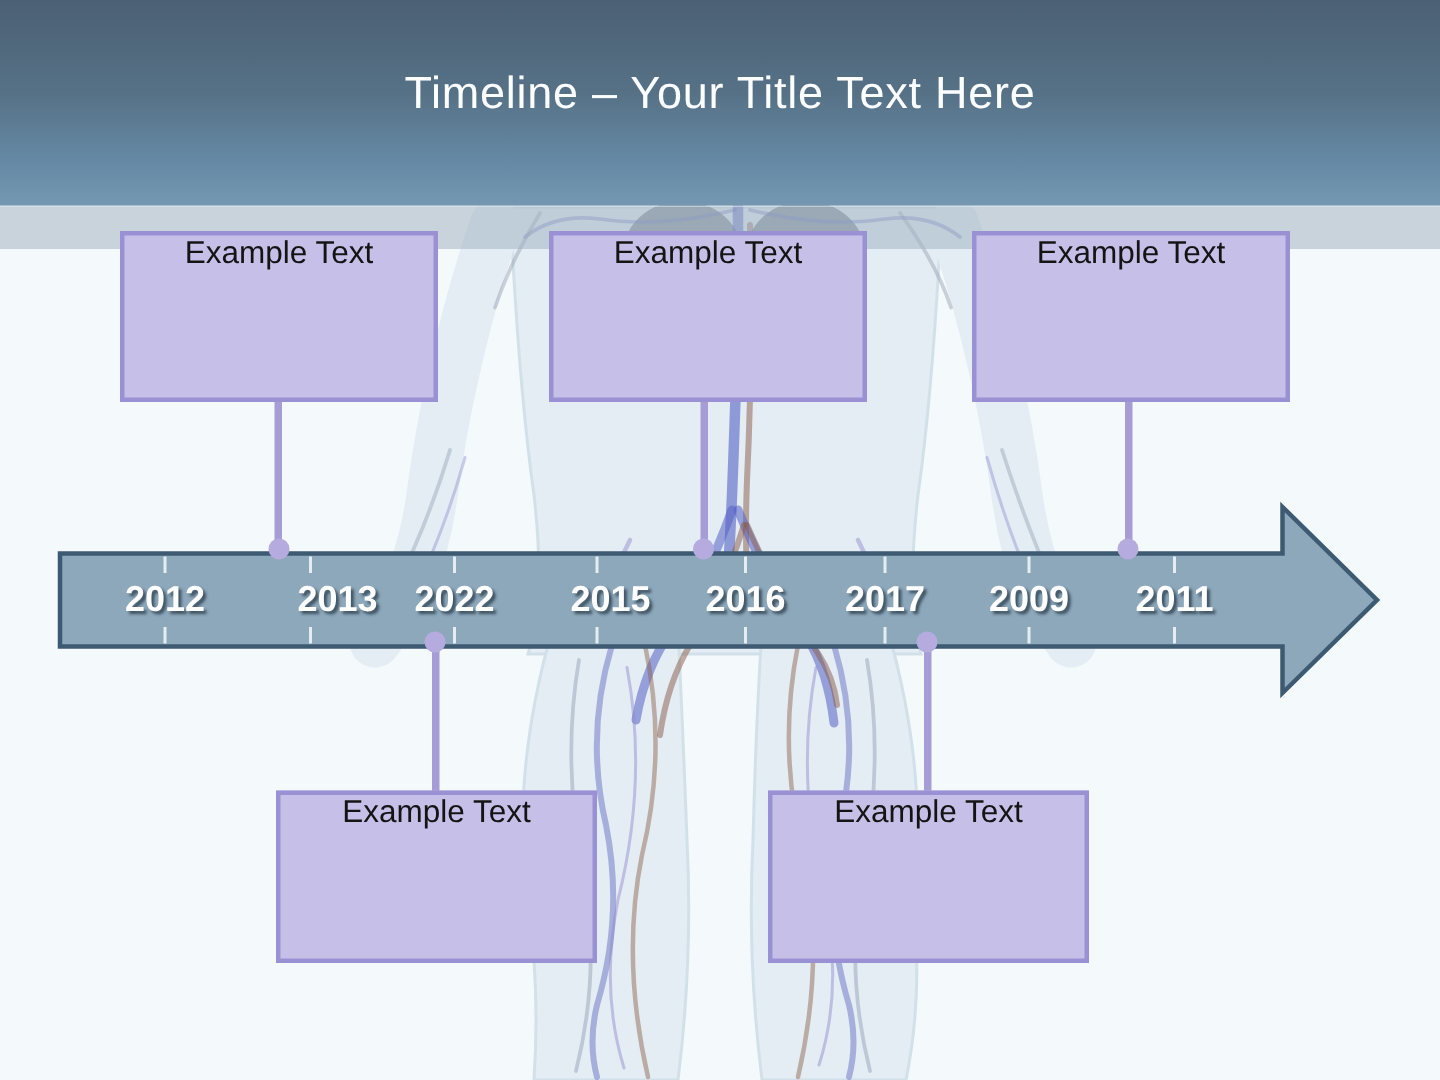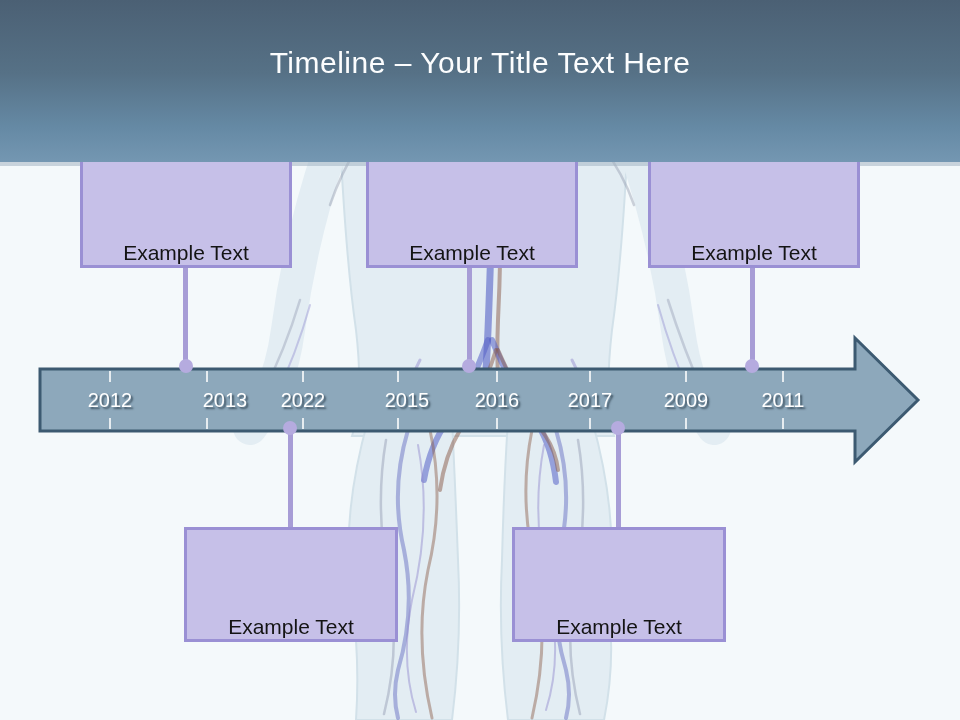--- a/index.html
+++ b/index.html
@@ -2,55 +2,55 @@
 <html><head>
 <meta charset="utf-8">
 <style>
   html,body{margin:0;padding:0;background:#222;}
   .slide{
     position:relative;width:960px;height:720px;overflow:hidden;
     background:#f4f9fb;font-family:"Liberation Sans", sans-serif;
   }
   
   .header{
-    position:absolute;left:0;top:0;width:960px;height:162px;z-index:10;
+    position:absolute;left:0;top:0;width:960px;height:137px;z-index:10;
     background:linear-gradient(180deg,#4b6074 0%,#567186 45%,#6589a4 78%,#7497b2 100%);
   }
   .title{
     position:absolute;top:44px;left:0;width:100%;text-align:center;
     font-size:30px;line-height:38px;color:#fcfdfe;letter-spacing:.5px;font-weight:400;
   }
   
   .band{
     position:absolute;left:0;top:137px;width:960px;height:28px;z-index:2;
     background:rgba(164,180,194,0.55);
     border-top:1px solid rgba(222,230,236,0.6);
   }
   
   .anatomy{position:absolute;left:0;top:0;z-index:1;}
   
   .arrow-svg{position:absolute;left:0;top:0;z-index:3;}
   .year{
     position:absolute;top:387px;width:90px;height:26px;line-height:26px;z-index:4;
-    text-align:center;font-size:20px;font-weight:normal;color:#ffffff;
+    text-align:center;font-size:24px;font-weight:bold;color:#ffffff;
     text-shadow:2px 2px 2px rgba(32,50,64,0.72);
   }
   .tick{position:absolute;width:2px;height:11px;background:rgba(255,255,255,0.78);z-index:4;}
   .tick.top{top:371px;}
   .tick.bottom{top:418px;}
   
   .connector{position:absolute;width:5px;background:#a79dd6;z-index:5;}
   .connector.top{top:267px;height:101px;}
   .connector.bottom{top:430px;height:98px;}
   .dot{position:absolute;width:14px;height:14px;border-radius:50%;background:#b5abdf;z-index:6;}
   
   .box{
     position:absolute;width:212px;height:114px;z-index:7;
     background:#c6c0e8;border:3px solid #9a90d4;box-sizing:border-box;
-    display:flex;align-items:flex-end;justify-content:center;
+    display:flex;align-items:flex-start;justify-content:center;
     font-size:21px;color:#141414;
   }
   .box.bottom{width:214px;height:115px;}
 </style>
 </head>
 <body>
 
 <div class="slide">
 
   <svg class="anatomy" width="960" height="720" viewBox="0 0 960 720">

